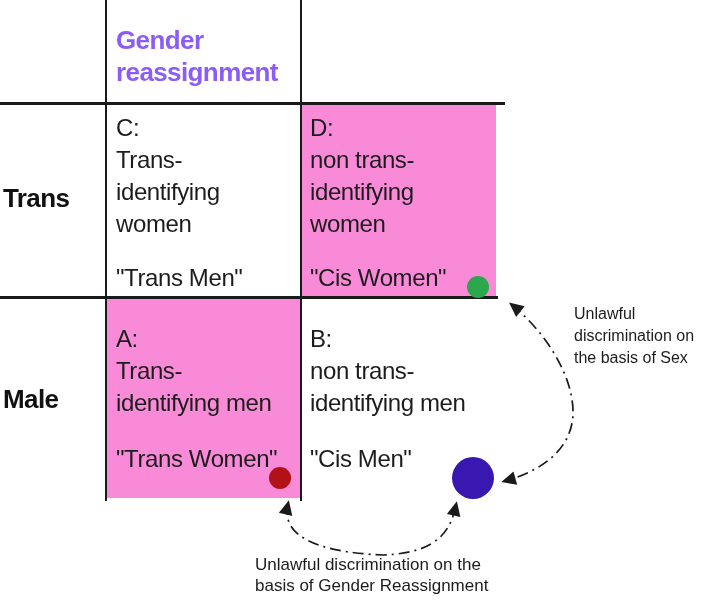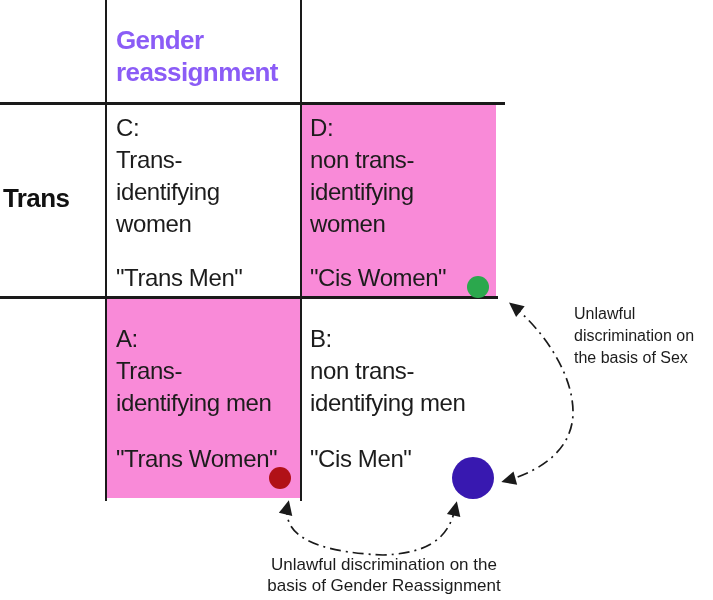--- a/index.html
+++ b/index.html
@@ -37,40 +37,41 @@
   .cB{left:310px;top:323px;width:182px;}
   .cBq{left:310px;top:445px;}
   
   .dot{position:absolute;border-radius:50%;}
   .dot-green{left:467px;top:276px;width:22px;height:22px;background:#2ba84d;}
   .dot-red{left:269px;top:467px;width:22px;height:22px;background:#b11117;}
   .dot-blue{left:452px;top:457px;width:42px;height:42px;background:#3818b0;}
   
   .note{position:absolute;color:#1c1c1c;}
   .note-sex{left:574px;top:303px;width:145px;font-size:16px;line-height:22px;text-align:left;}
-  .note-gr{left:255px;top:554px;width:258px;font-size:17px;line-height:21px;text-align:center;}
+  .note-gr{left:255px;top:554px;width:258px;font-size:17px;line-height:21px;text-align:left;}
   
   .arrows{position:absolute;left:0;top:0;pointer-events:none;}
 </style>
 </head>
 <body>
 
 <div class="canvas">
 
   <div class="hl hlD" style="background: rgb(249, 138, 216);"></div>
   <div class="hl hlA" style="background: rgb(249, 138, 216);"></div>
 
   <div class="vline v1"></div>
   <div class="vline v2"></div>
   <div class="hline h1"></div>
   <div class="hline h2"></div>
 
   <div class="colhead ch1">Gender reassignment</div>
 
   <div class="rowhead rh1">Trans</div>
+  <div class="rowhead rh2">Male</div>
 
   <div class="cell-text cC">C:
 Trans-
 identifying
 women</div>
   <div class="cell-quote cCq">"Trans Men"</div>
 
   <div class="cell-text cD">D:
 non trans-
 identifying

